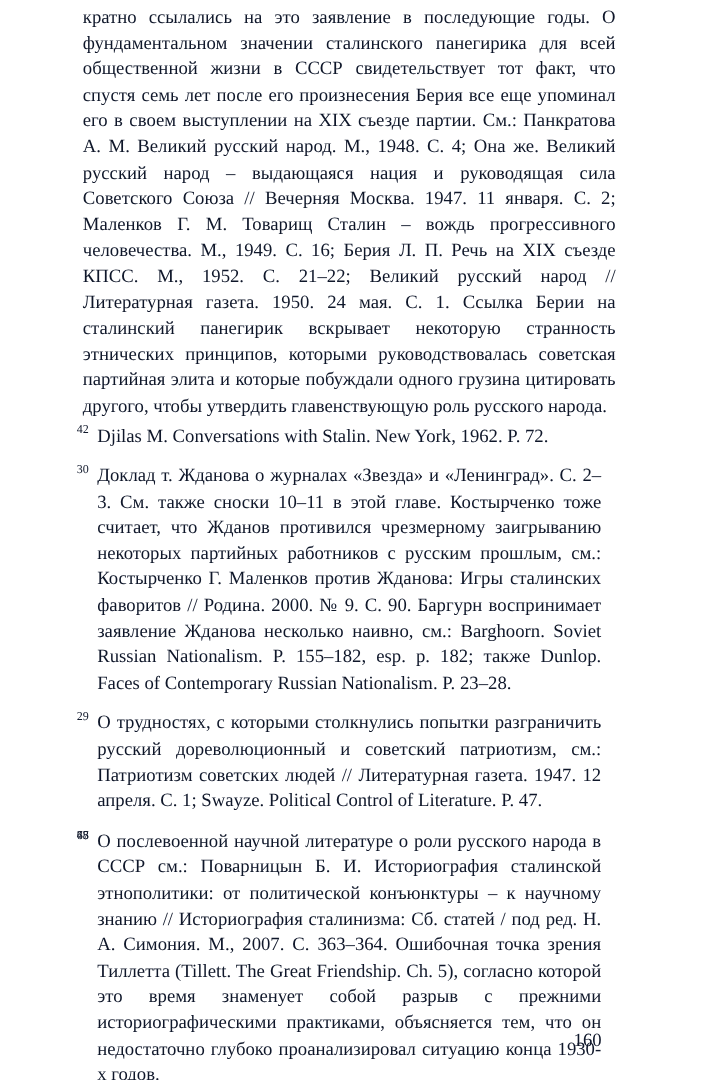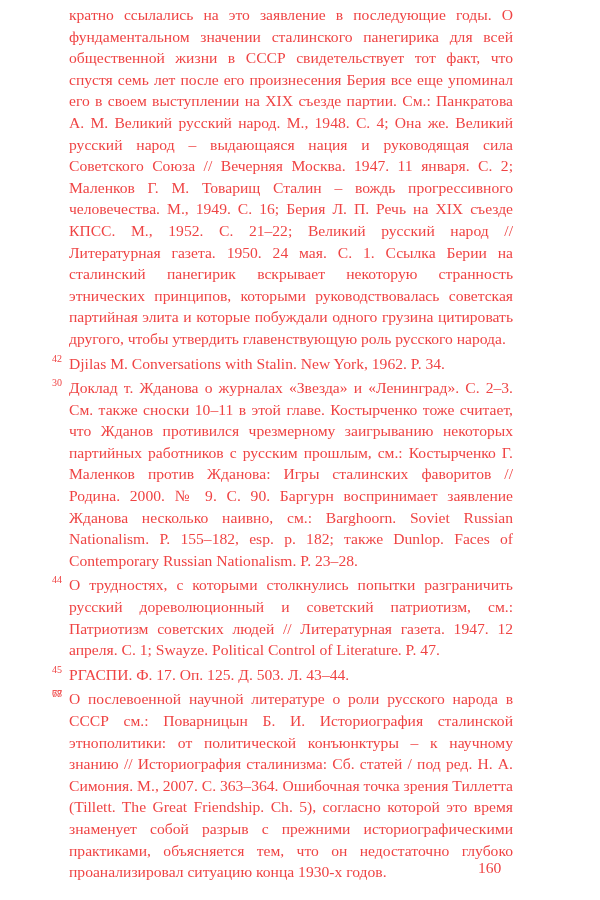--- a/index.html
+++ b/index.html
@@ -1,53 +1,52 @@
 <!DOCTYPE html>
 <html><head>
 <meta charset="utf-8">
 <style>
   html, body { margin: 0; padding: 0; background: #ffffff; }
   body { width: 600px; height: 900px; overflow: hidden; position: relative; }
   .page {
     position: absolute; left: 0; top: 0; width: 600px; height: 900px;
     font-family: "Liberation Serif", "DejaVu Serif", serif;
-    color: #ef4444; font-size: 15.6px; line-height: 21.6px;
+    color: #0f172a; font-size: 15.6px; line-height: 21.6px;
   }
   .content { position: absolute; left: 69px; top: 4px; width: 444px; }
   .para { text-align: justify; margin: 0; }
-  .note { position: relative; text-align: justify; margin: 0; margin-top: 3px; }
+  .note { position: relative; text-align: justify; margin: 12px; margin-top: 3px; }
   .note-num {
     position: absolute; left: -17px; top: -5px; font-size: 10px;
   }
   .page-number {
     position: absolute; left: 478px; top: 857px; font-size: 15.6px;
   }
 </style>
 </head>
 <body>
 
 <div class="page">
   <div class="content">
     <p class="para">кратно ссылались на это заявление в последующие годы. О фундаментальном значении сталинского панегирика для всей общественной жизни в СССР свидетельствует тот факт, что спустя семь лет после его произнесения Берия все еще упоминал его в своем выступлении на XIX съезде партии. См.: Панкратова А. М. Великий русский народ. М., 1948. С. 4; Она же. Великий русский народ – выдающаяся нация и руководящая сила Советского Союза // Вечерняя Москва. 1947. 11 января. С. 2; Маленков Г. М. Товарищ Сталин – вождь прогрессивного человечества. М., 1949. С. 16; Берия Л. П. Речь на XIX съезде КПСС. М., 1952. С. 21–22; Великий русский народ // Литературная газета. 1950. 24 мая. С. 1. Ссылка Берии на сталинский панегирик вскрывает некоторую странность этнических принципов, которыми руководствовалась советская партийная элита и которые побуждали одного грузина цитировать другого, чтобы утвердить главенствующую роль русского народа.</p>
 
     <p class="note">
       <sup class="note-num">42</sup>
-      <span>Djilas M. Conversations with Stalin. New York, 1962. P. 34.</span>
+      <span>Djilas M. Conversations with Stalin. New York, 1962. P. 72.</span>
     </p>
     <p class="note">
       <sup class="note-num">30</sup>
       <span>Доклад т. Жданова о журналах «Звезда» и «Ленинград». С. 2–3. См. также сноски 10–11 в этой главе. Костырченко тоже считает, что Жданов противился чрезмерному заигрыванию некоторых партийных работников с русским прошлым, см.: Костырченко Г. Маленков против Жданова: Игры сталинских фаворитов // Родина. 2000. № 9. С. 90. Баргурн воспринимает заявление Жданова несколько наивно, см.: Barghoorn. Soviet Russian Nationalism. P. 155–182, esp. p. 182; также Dunlop. Faces of Contemporary Russian Nationalism. P. 23–28.</span>
     </p>
     <p class="note">
-      <sup class="note-num">44</sup>
+      <sup class="note-num">29</sup>
       <span>О трудностях, с которыми столкнулись попытки разграничить русский дореволюционный и советский патриотизм, см.: Патриотизм советских людей // Литературная газета. 1947. 12 апреля. С. 1; Swayze. Political Control of Literature. P. 47.</span>
     </p>
     <p class="note">
       <sup class="note-num">45</sup>
-      <span>РГАСПИ. Ф. 17. Оп. 125. Д. 503. Л. 43–44.</span>
     </p>
     <p class="note">
       <sup class="note-num">67</sup>
     </p>
     <p class="note">
       <sup class="note-num">78</sup>
       <span>О послевоенной научной литературе о роли русского народа в СССР см.: Поварницын Б. И. Историография сталинской этнополитики: от политической конъюнктуры – к научному знанию // Историография сталинизма: Сб. статей / под ред. Н. А. Симония. М., 2007. С. 363–364. Ошибочная точка зрения Тиллетта (Tillett. The Great Friendship. Ch. 5), согласно которой это время знаменует собой разрыв с прежними историографическими практиками, объясняется тем, что он недостаточно глубоко проанализировал ситуацию конца 1930-х годов.</span>
     </p>
 
   </div>

